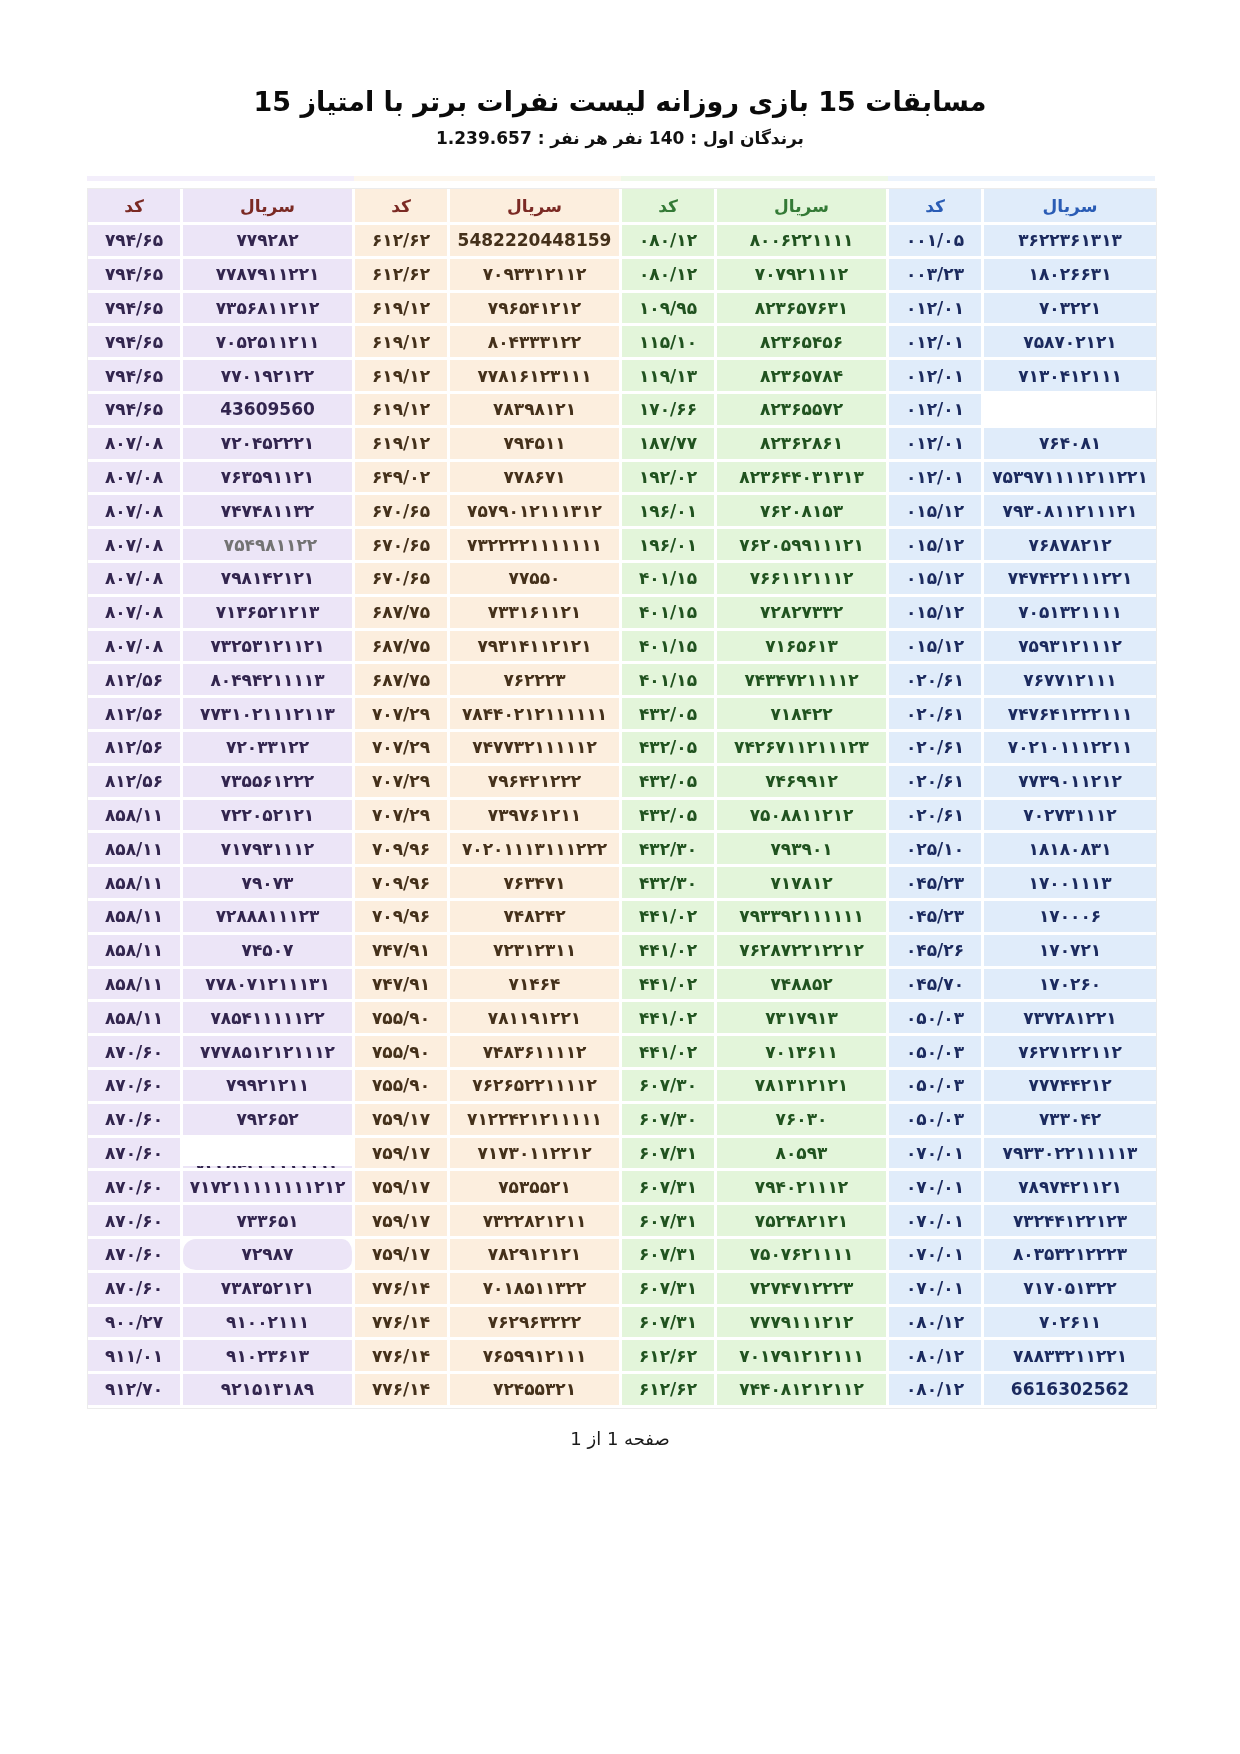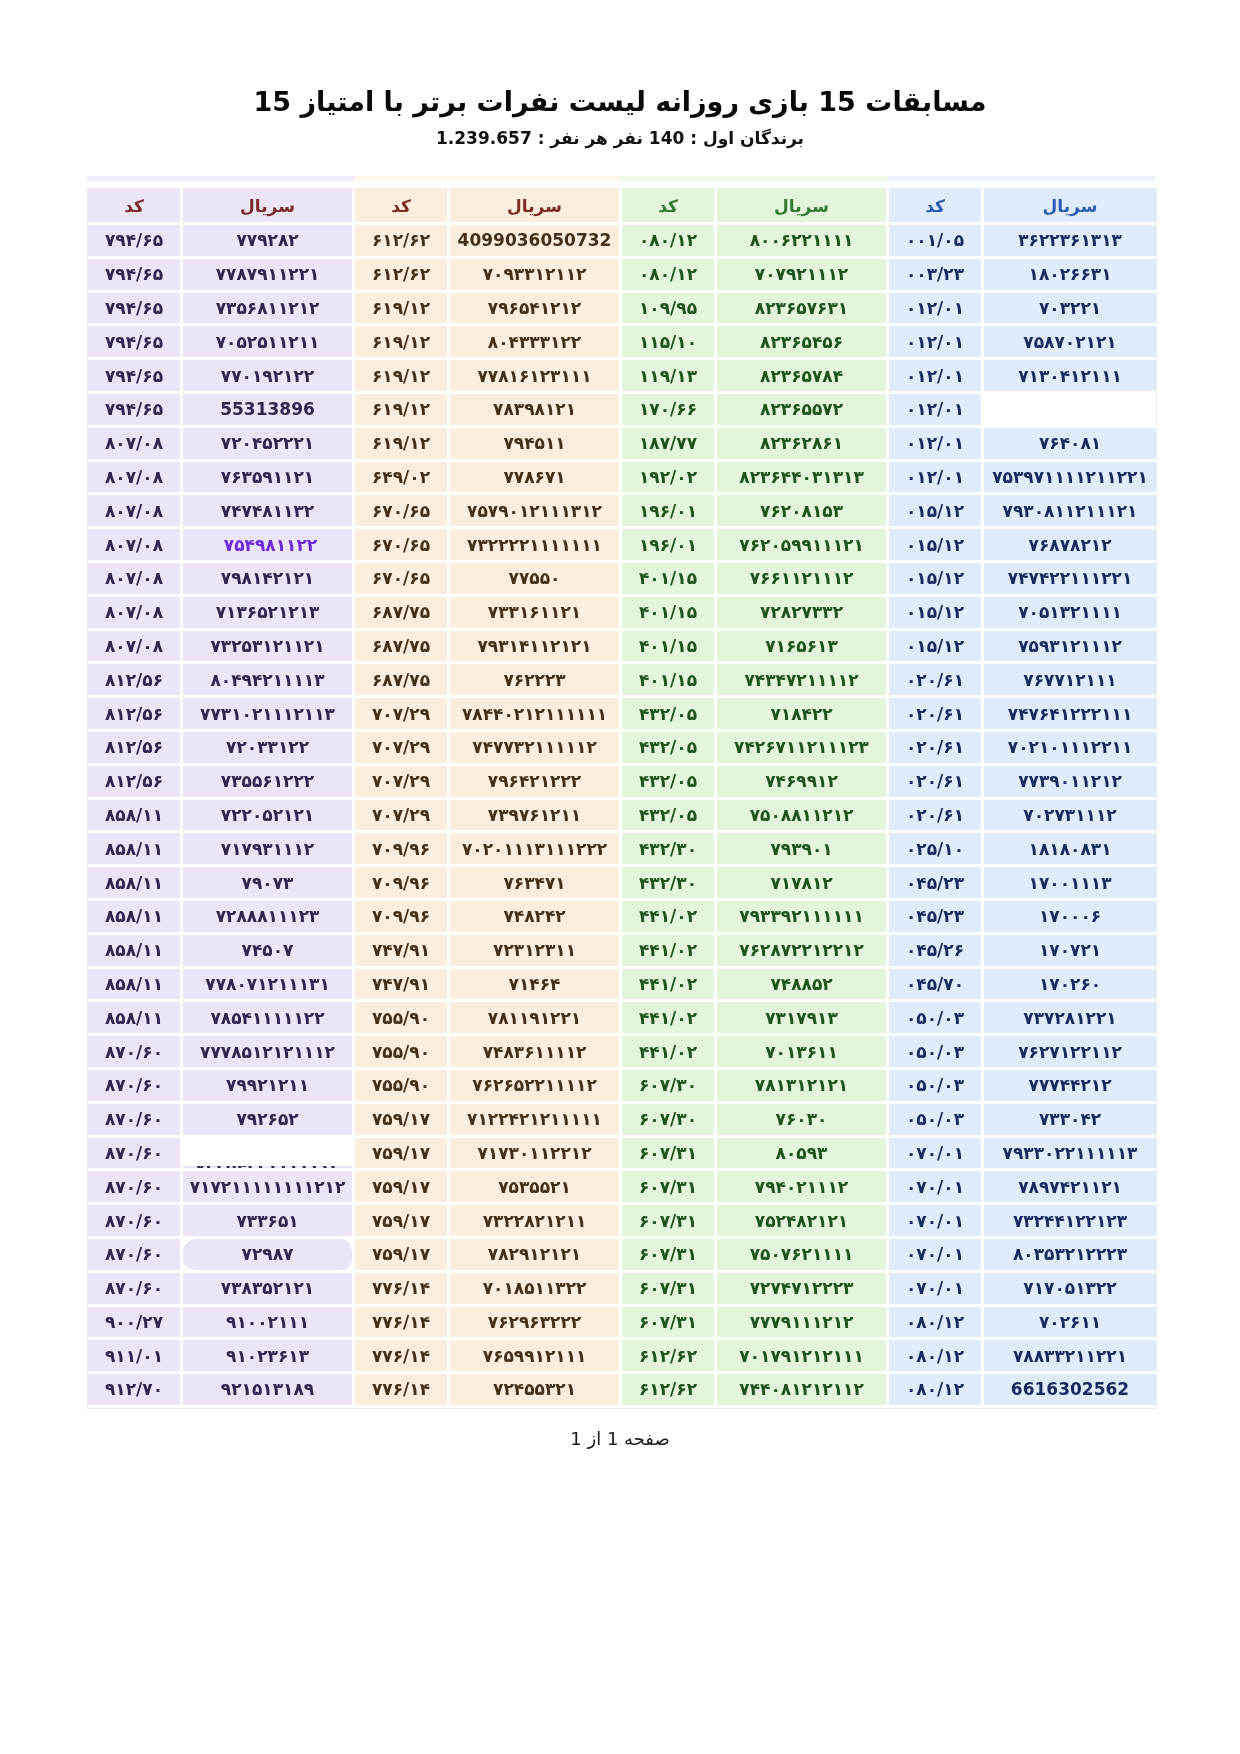--- a/index.html
+++ b/index.html
@@ -59,21 +59,21 @@
         <div class="cell code" style="background: rgb(227, 245, 218); color: rgb(52, 122, 54);">کد</div>
         <div class="cell serial" style="background: rgb(227, 245, 218); color: rgb(52, 122, 54);">سریال</div>
         <div class="cell code" style="background: rgb(224, 236, 250); color: rgb(42, 92, 181);">کد</div>
         <div class="cell serial last" style="background: rgb(224, 236, 250); color: rgb(42, 92, 181);">سریال</div>
       </div>
     <div id="rows-container">
         <div class="row">
           <div class="cell code" style="background: rgb(236, 229, 247); color: rgb(50, 37, 78);">۷۹۴/۶۵</div>
           <div class="cell serial" style="background: rgb(236, 229, 247); color: rgb(50, 37, 78);">۷۷۹۲۸۲</div>
           <div class="cell code" style="background: rgb(252, 238, 222); color: rgb(68, 48, 26);">۶۱۲/۶۲</div>
-          <div class="cell serial" style="background: rgb(252, 238, 222); color: rgb(68, 48, 26);">4099036050732</div>
+          <div class="cell serial" style="background: rgb(252, 238, 222); color: rgb(68, 48, 26);">5482220448159</div>
           <div class="cell code" style="background: rgb(227, 245, 218); color: rgb(32, 82, 31);">۰۸۰/۱۲</div>
           <div class="cell serial" style="background: rgb(227, 245, 218); color: rgb(32, 82, 31);">۸۰۰۶۲۲۱۱۱۱</div>
           <div class="cell code" style="background: rgb(224, 236, 250); color: rgb(27, 42, 94);">۰۰۱/۰۵</div>
           <div class="cell serial last" style="background: rgb(224, 236, 250); color: rgb(27, 42, 94);">۳۶۲۲۳۶۱۳۱۳</div>
         </div>
         <div class="row">
           <div class="cell code" style="background: rgb(236, 229, 247); color: rgb(50, 37, 78);">۷۹۴/۶۵</div>
           <div class="cell serial" style="background: rgb(236, 229, 247); color: rgb(50, 37, 78);">۷۷۸۷۹۱۱۲۲۱</div>
           <div class="cell code" style="background: rgb(252, 238, 222); color: rgb(68, 48, 26);">۶۱۲/۶۲</div>
           <div class="cell serial" style="background: rgb(252, 238, 222); color: rgb(68, 48, 26);">۷۰۹۳۳۱۲۱۱۲</div>
@@ -107,21 +107,21 @@
           <div class="cell serial" style="background: rgb(236, 229, 247); color: rgb(50, 37, 78);">۷۷۰۱۹۲۱۲۲</div>
           <div class="cell code" style="background: rgb(252, 238, 222); color: rgb(68, 48, 26);">۶۱۹/۱۲</div>
           <div class="cell serial" style="background: rgb(252, 238, 222); color: rgb(68, 48, 26);">۷۷۸۱۶۱۲۳۱۱۱</div>
           <div class="cell code" style="background: rgb(227, 245, 218); color: rgb(32, 82, 31);">۱۱۹/۱۳</div>
           <div class="cell serial" style="background: rgb(227, 245, 218); color: rgb(32, 82, 31);">۸۲۳۶۵۷۸۴</div>
           <div class="cell code" style="background: rgb(224, 236, 250); color: rgb(27, 42, 94);">۰۱۲/۰۱</div>
           <div class="cell serial last" style="background: rgb(224, 236, 250); color: rgb(27, 42, 94);">۷۱۳۰۴۱۲۱۱۱</div>
         </div>
         <div class="row">
           <div class="cell code" style="background: rgb(236, 229, 247); color: rgb(50, 37, 78);">۷۹۴/۶۵</div>
-          <div class="cell serial" style="background: rgb(236, 229, 247); color: rgb(50, 37, 78);">55313896</div>
+          <div class="cell serial" style="background: rgb(236, 229, 247); color: rgb(50, 37, 78);">43609560</div>
           <div class="cell code" style="background: rgb(252, 238, 222); color: rgb(68, 48, 26);">۶۱۹/۱۲</div>
           <div class="cell serial" style="background: rgb(252, 238, 222); color: rgb(68, 48, 26);">۷۸۳۹۸۱۲۱</div>
           <div class="cell code" style="background: rgb(227, 245, 218); color: rgb(32, 82, 31);">۱۷۰/۶۶</div>
           <div class="cell serial" style="background: rgb(227, 245, 218); color: rgb(32, 82, 31);">۸۲۳۶۵۵۷۲</div>
           <div class="cell code" style="background: rgb(224, 236, 250); color: rgb(27, 42, 94);">۰۱۲/۰۱</div>
           <div class="cell serial last" style="background: rgb(224, 236, 250); color: rgb(27, 42, 94); margin-top: 44px;">۷۱۶۹۹۱۲۱۱۲۲۱</div>
         </div>
         <div class="row">
           <div class="cell code" style="background: rgb(236, 229, 247); color: rgb(50, 37, 78);">۸۰۷/۰۸</div>
           <div class="cell serial" style="background: rgb(236, 229, 247); color: rgb(50, 37, 78);">۷۲۰۴۵۲۲۲۱</div>
@@ -147,21 +147,21 @@
           <div class="cell serial" style="background: rgb(236, 229, 247); color: rgb(50, 37, 78);">۷۴۷۴۸۱۱۳۲</div>
           <div class="cell code" style="background: rgb(252, 238, 222); color: rgb(68, 48, 26);">۶۷۰/۶۵</div>
           <div class="cell serial" style="background: rgb(252, 238, 222); color: rgb(68, 48, 26);">۷۵۷۹۰۱۲۱۱۱۳۱۲</div>
           <div class="cell code" style="background: rgb(227, 245, 218); color: rgb(32, 82, 31);">۱۹۶/۰۱</div>
           <div class="cell serial" style="background: rgb(227, 245, 218); color: rgb(32, 82, 31);">۷۶۲۰۸۱۵۳</div>
           <div class="cell code" style="background: rgb(224, 236, 250); color: rgb(27, 42, 94);">۰۱۵/۱۲</div>
           <div class="cell serial last" style="background: rgb(224, 236, 250); color: rgb(27, 42, 94);">۷۹۳۰۸۱۱۲۱۱۱۲۱</div>
         </div>
         <div class="row">
           <div class="cell code" style="background: rgb(236, 229, 247); color: rgb(50, 37, 78);">۸۰۷/۰۸</div>
-          <div class="cell serial" style="background: rgb(236, 229, 247); color: #6d28d9; padding-left: 6px;">۷۵۴۹۸۱۱۲۲</div>
+          <div class="cell serial" style="background: rgb(236, 229, 247); color: #737373; padding-left: 6px;">۷۵۴۹۸۱۱۲۲</div>
           <div class="cell code" style="background: rgb(252, 238, 222); color: rgb(68, 48, 26);">۶۷۰/۶۵</div>
           <div class="cell serial" style="background: rgb(252, 238, 222); color: rgb(68, 48, 26);">۷۳۲۲۲۲۱۱۱۱۱۱۱</div>
           <div class="cell code" style="background: rgb(227, 245, 218); color: rgb(32, 82, 31);">۱۹۶/۰۱</div>
           <div class="cell serial" style="background: rgb(227, 245, 218); color: rgb(32, 82, 31);">۷۶۲۰۵۹۹۱۱۱۲۱</div>
           <div class="cell code" style="background: rgb(224, 236, 250); color: rgb(27, 42, 94);">۰۱۵/۱۲</div>
           <div class="cell serial last" style="background: rgb(224, 236, 250); color: rgb(27, 42, 94);">۷۶۸۷۸۲۱۲</div>
         </div>
         <div class="row">
           <div class="cell code" style="background: rgb(236, 229, 247); color: rgb(50, 37, 78);">۸۰۷/۰۸</div>
           <div class="cell serial" style="background: rgb(236, 229, 247); color: rgb(50, 37, 78);">۷۹۸۱۴۲۱۲۱</div>

